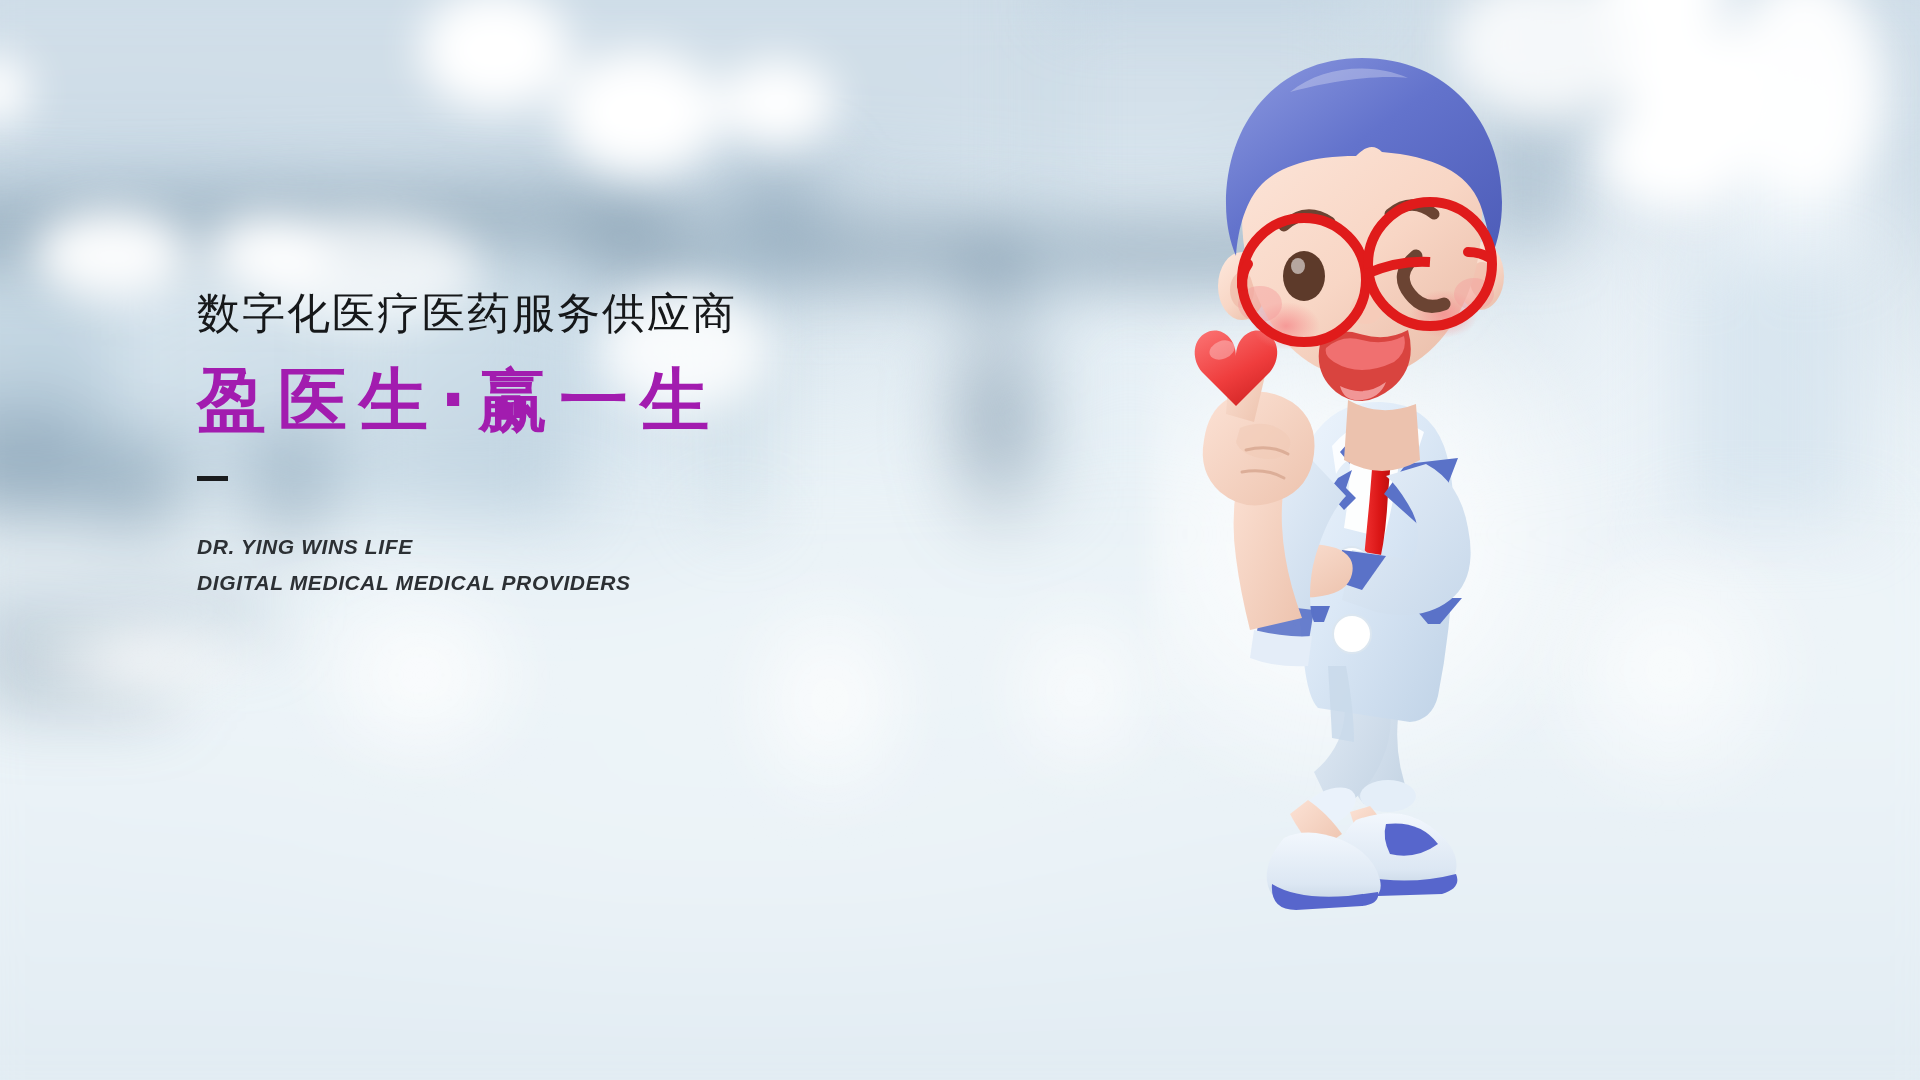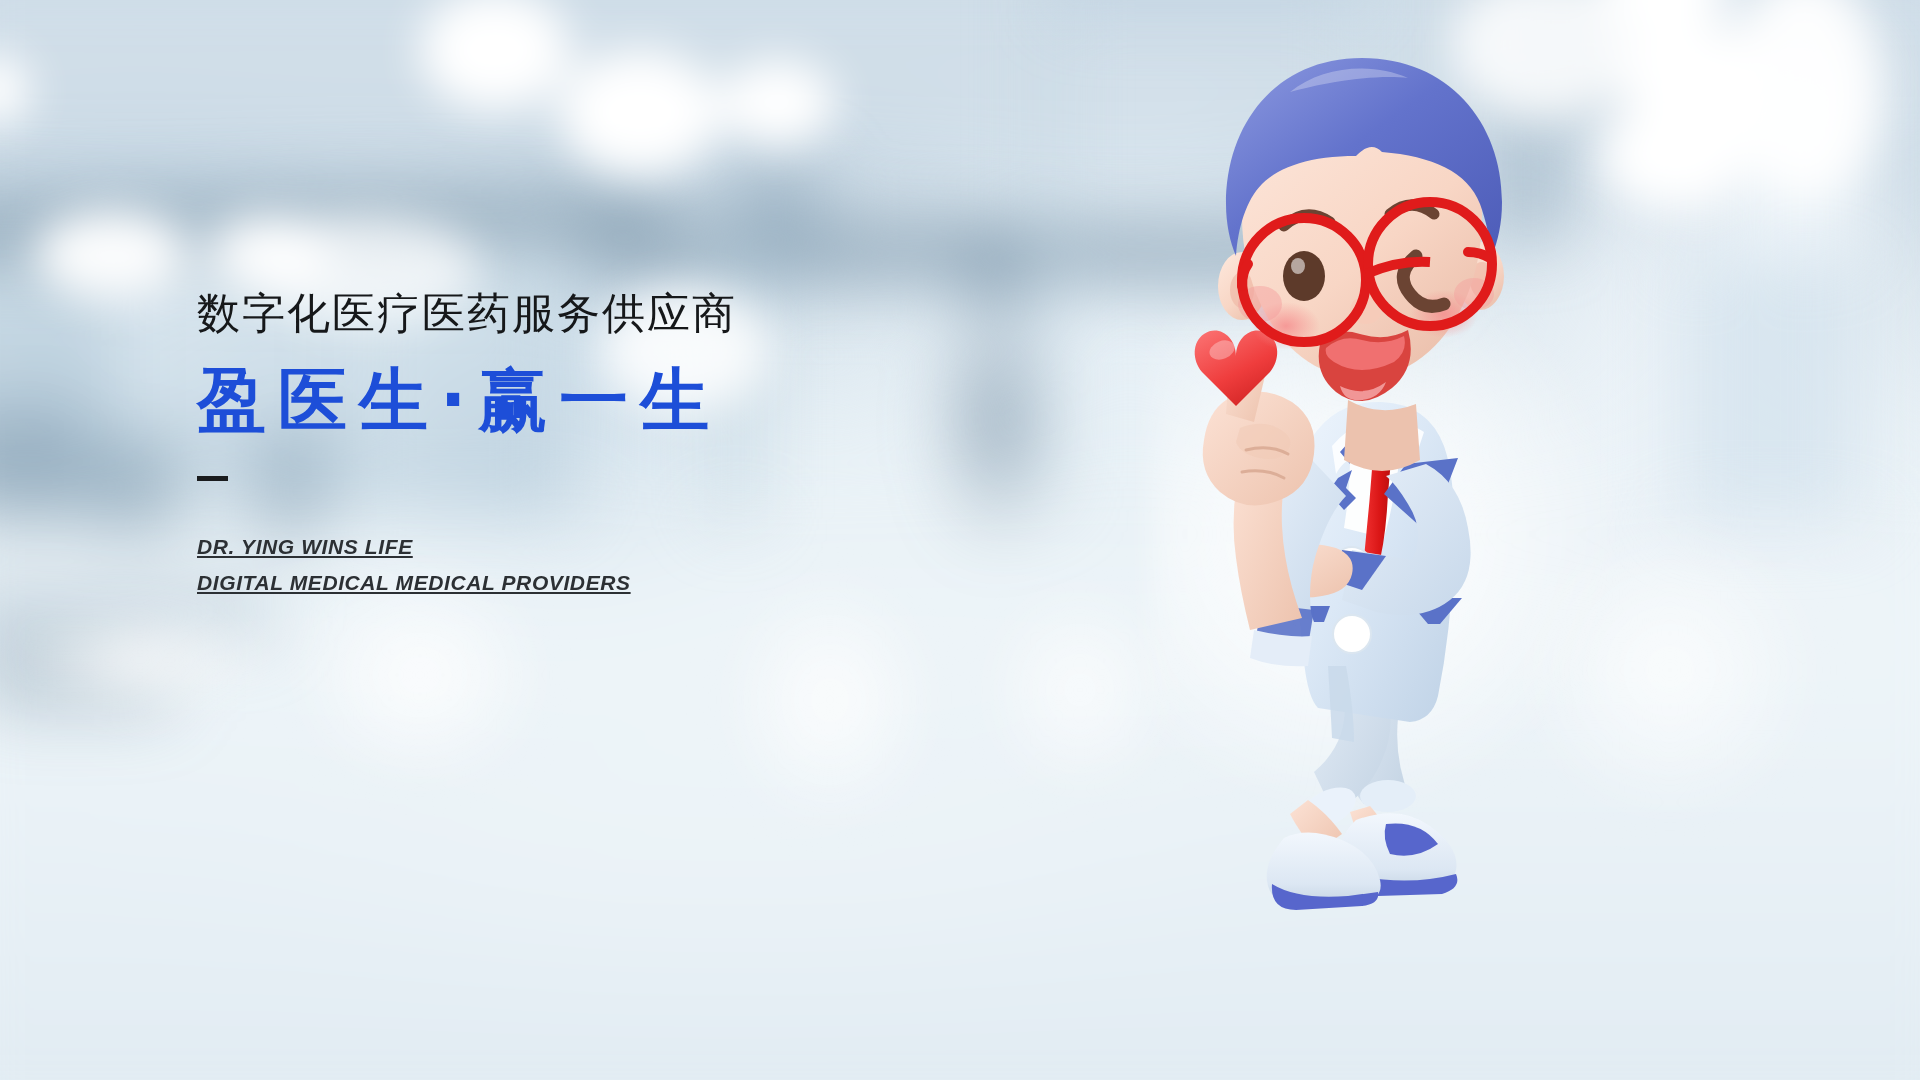--- a/index.html
+++ b/index.html
@@ -52,29 +52,29 @@
   
   .text-block{ position:absolute; left:197px; top:289px; width:760px; z-index:40; }
   .headline{
     font-size:43px; line-height:1.12; color:#16181a; letter-spacing:2px;
     font-weight:400; white-space:nowrap;
     font-family:"DejaVu Sans","Liberation Sans",sans-serif;
   }
   .title-red{
     margin-top:26px;
     font-size:69px; line-height:1.08; letter-spacing:12px; font-weight:700;
-    color:#1d4ed8; white-space:nowrap;
+    color:#a21caf; white-space:nowrap;
     font-family:"DejaVu Sans","Liberation Sans",sans-serif;
   }
   .divider{ margin-top:38px; width:31px; height:5px; background:#1a1c1e; }
   .sub-en{
     margin-top:48px; color:#2c3034; font-size:21px; line-height:1.72;
     font-style:italic; font-weight:700; letter-spacing:.6px;
   }
-  .sub-en div{ white-space:nowrap;text-decoration:underline; }
+  .sub-en div{ white-space:nowrap; }
 
   
   #character{ position:absolute; left:1180px; top:48px; width:420px; height:800px; z-index:30; }
   #character svg{ width:100%; height:100%; overflow:visible; }
   .glow{
     position:absolute; left:1150px; top:300px; width:480px; height:520px;
     background:radial-gradient(ellipse at 40% 45%,rgba(255,255,255,.95) 0%,rgba(255,255,255,.55) 35%,rgba(255,255,255,0) 70%);
     filter:blur(14px); z-index:25; pointer-events:none;
   }
 </style>

